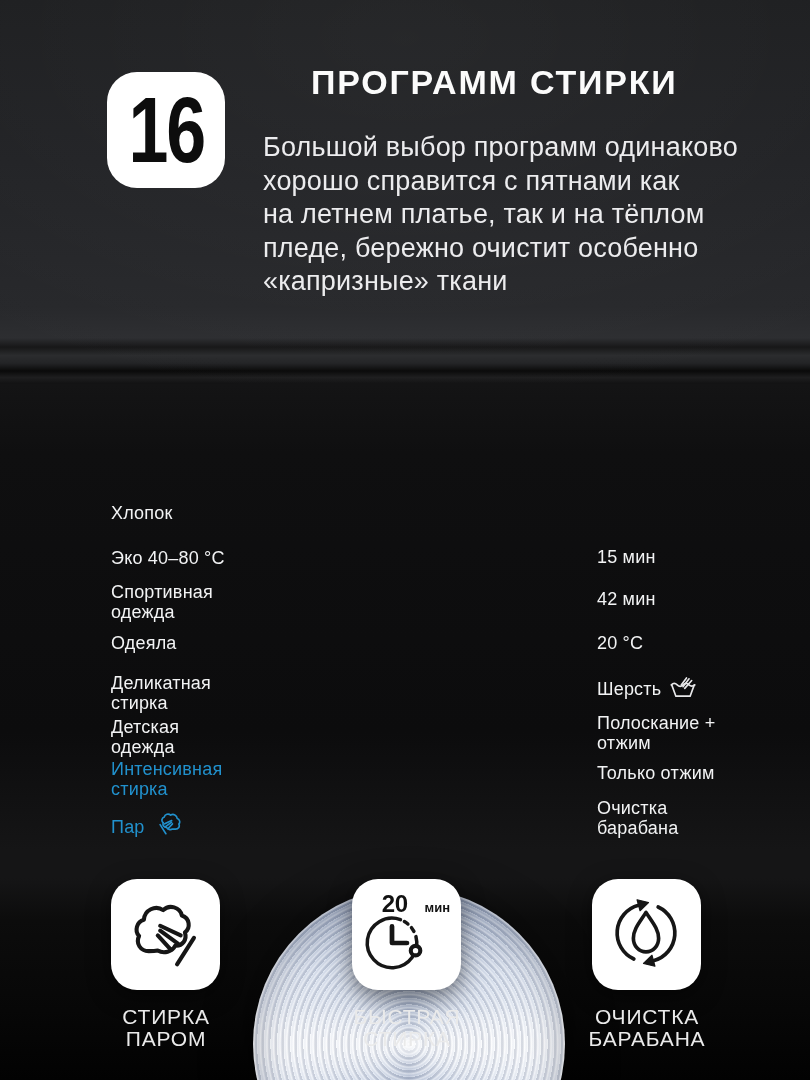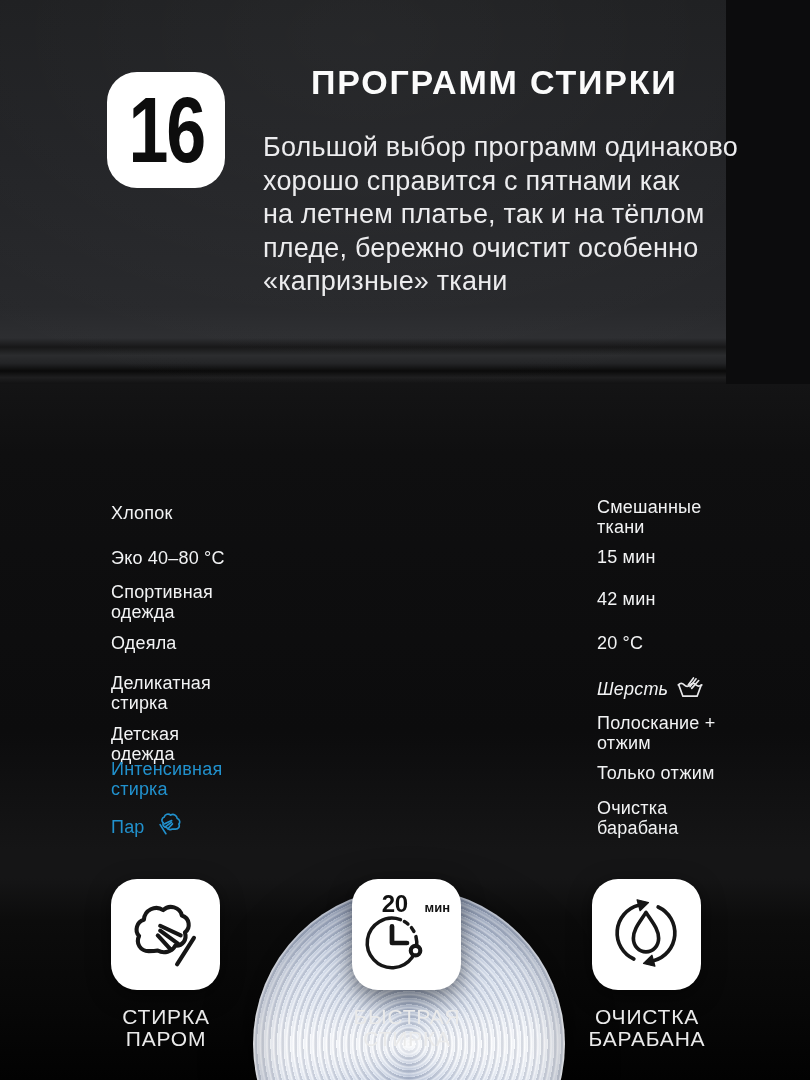--- a/index.html
+++ b/index.html
@@ -3,21 +3,21 @@
 <meta charset="utf-8">
 <style>
   html,body { margin:0; padding:0; background:#000; }
   * { box-sizing:border-box; }
   .page {
     position:relative; width:810px; height:1080px; overflow:hidden;
     font-family:"Liberation Sans", sans-serif; background:#0c0c0d;
   }
   
   .top-panel {
-    position:absolute; left:0; top:0; width:726px; height:384px;
+    position:absolute; left:0; top:0; width:810px; height:384px;
     background:
       radial-gradient(120% 140% at 50% 10%, rgba(255,255,255,0.045), rgba(0,0,0,0) 70%),
       linear-gradient(180deg,
         #1c1d1f 0%, #212225 42%, #27282b 80%, #2d2e31 88%,
         #171718 90.4%, #2b2c2e 92.6%, #232426 94.6%,
         #0a0a0a 96.6%, #1e1e1f 98.3%, #121213 100%);
   }
   .badge16 {
     position:absolute; left:107px; top:72px; width:118px; height:116px;
     background:#ffffff; border-radius:30px;
@@ -123,49 +123,46 @@
   <div class="prog" style="left:111px; top:548px;">
     <span>Эко 40–80 °C</span></div>
   <div class="prog" style="left:111px; top:582px;">
     <span>Спортивная
 одежда</span></div>
   <div class="prog" style="left:111px; top:633px;">
     <span>Одеяла</span></div>
   <div class="prog" style="left:111px; top:673px;">
     <span>Деликатная
 стирка</span></div>
-  <div class="prog" style="left:111px; top:717px;margin-top:7px;">
+  <div class="prog" style="left:111px; top:717px;">
     <span>Детская
 одежда</span></div>
   <div class="prog accent" style="left:111px; top:759px;">
     <span>Интенсивная
 стирка</span></div>
   <div class="prog accent" style="left:111px; top:809px;justify-content:center;">
     <span>Пар</span>
     <span class="ico mirror">
       <svg width="32" height="28" viewBox="0 0 68 68" fill="none" stroke="#2191cd" stroke-width="4" stroke-linecap="round" stroke-linejoin="round">
         <path d="M 20.5 49 C 13.5 49 9.5 42.5 12.5 36.5 C 8.5 32.5 10.5 24.5 16.5 23 C 17 15 26 10.5 32.5 15 C 37.5 10 46.5 12.5 48 19.5 C 54.5 21.5 55.5 30 50.5 33.5 C 52.5 39.5 48.5 45 42.5 44.5 C 40 49.5 33 51.5 28 48.5 C 25.5 49 23 49 20.5 49 Z"></path>
         <path d="M30 28 L47 36"></path>
           <path d="M30 32 L45 43"></path>
           <path d="M28 36 L39 48"></path>
         <path d="M58 38 L44 60"></path>
       </svg>
     </span>
   </div>
 
-  <div class="prog" style="left:597px; top:497px;">
-    <span>Смешанные
-ткани</span></div>
   <div class="prog" style="left:597px; top:547px;">
     <span>15 мин</span></div>
   <div class="prog" style="left:597px; top:589px;">
     <span>42 мин</span></div>
   <div class="prog" style="left:597px; top:633px;">
     <span>20 °C</span></div>
-  <div class="prog" style="left:597px; top:676px;font-style:italic;">
+  <div class="prog" style="left:597px; top:676px;">
     <span>Шерсть</span>
     <span class="ico">
       <svg width="26" height="23" viewBox="0 0 30 26" fill="none" stroke="#e8e8ea" stroke-width="1.9" stroke-linecap="round" stroke-linejoin="round">
         <path d="M 2 10 L 6.8 23 L 23.2 23 L 28 10"></path>
         <path d="M 1.5 10 Q 4.9 6.6 8.3 10 Q 11.7 13.4 15.1 10 Q 18.5 6.6 21.9 10 Q 25 12.8 28.7 10"></path>
         <path d="M 25 5 L 17 14"></path>
           <path d="M 22 3 L 15 12"></path>
           <path d="M 19 2 L 13 10"></path>
       </svg>
     </span>

